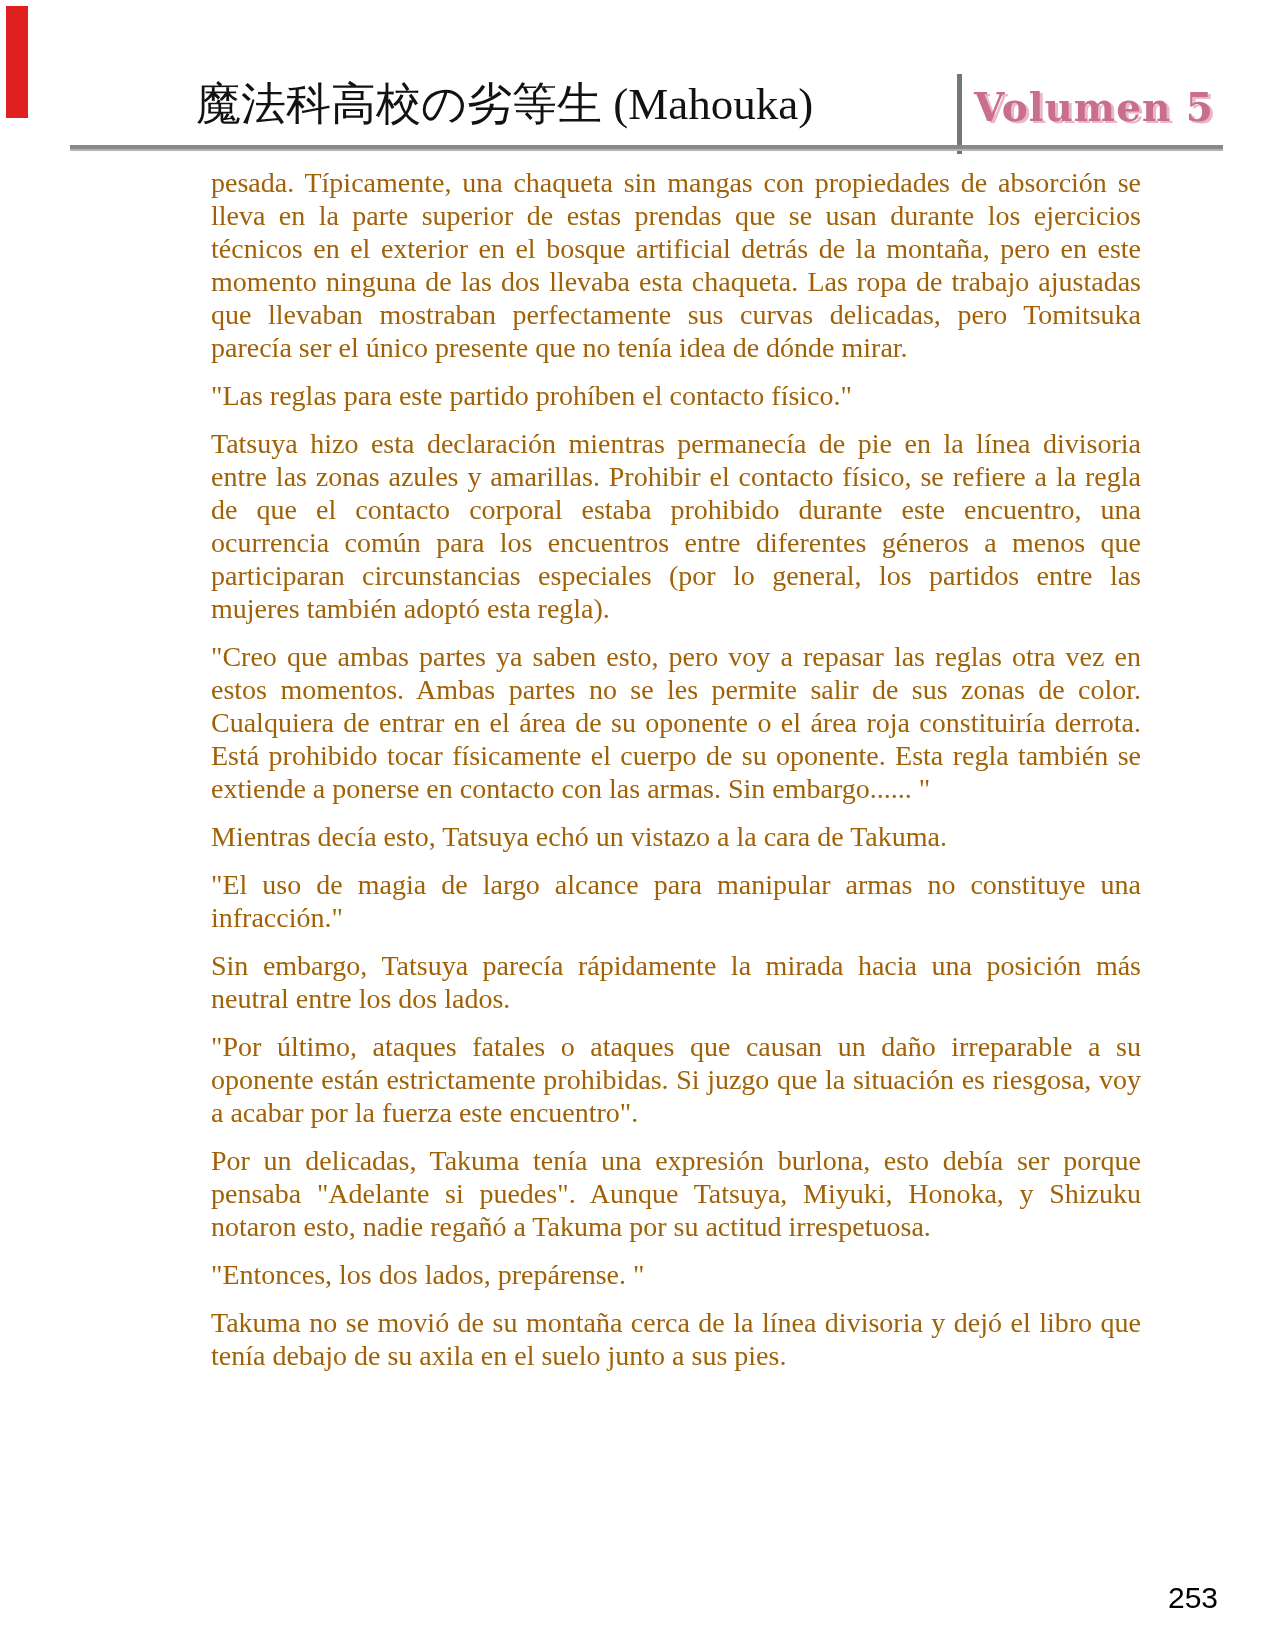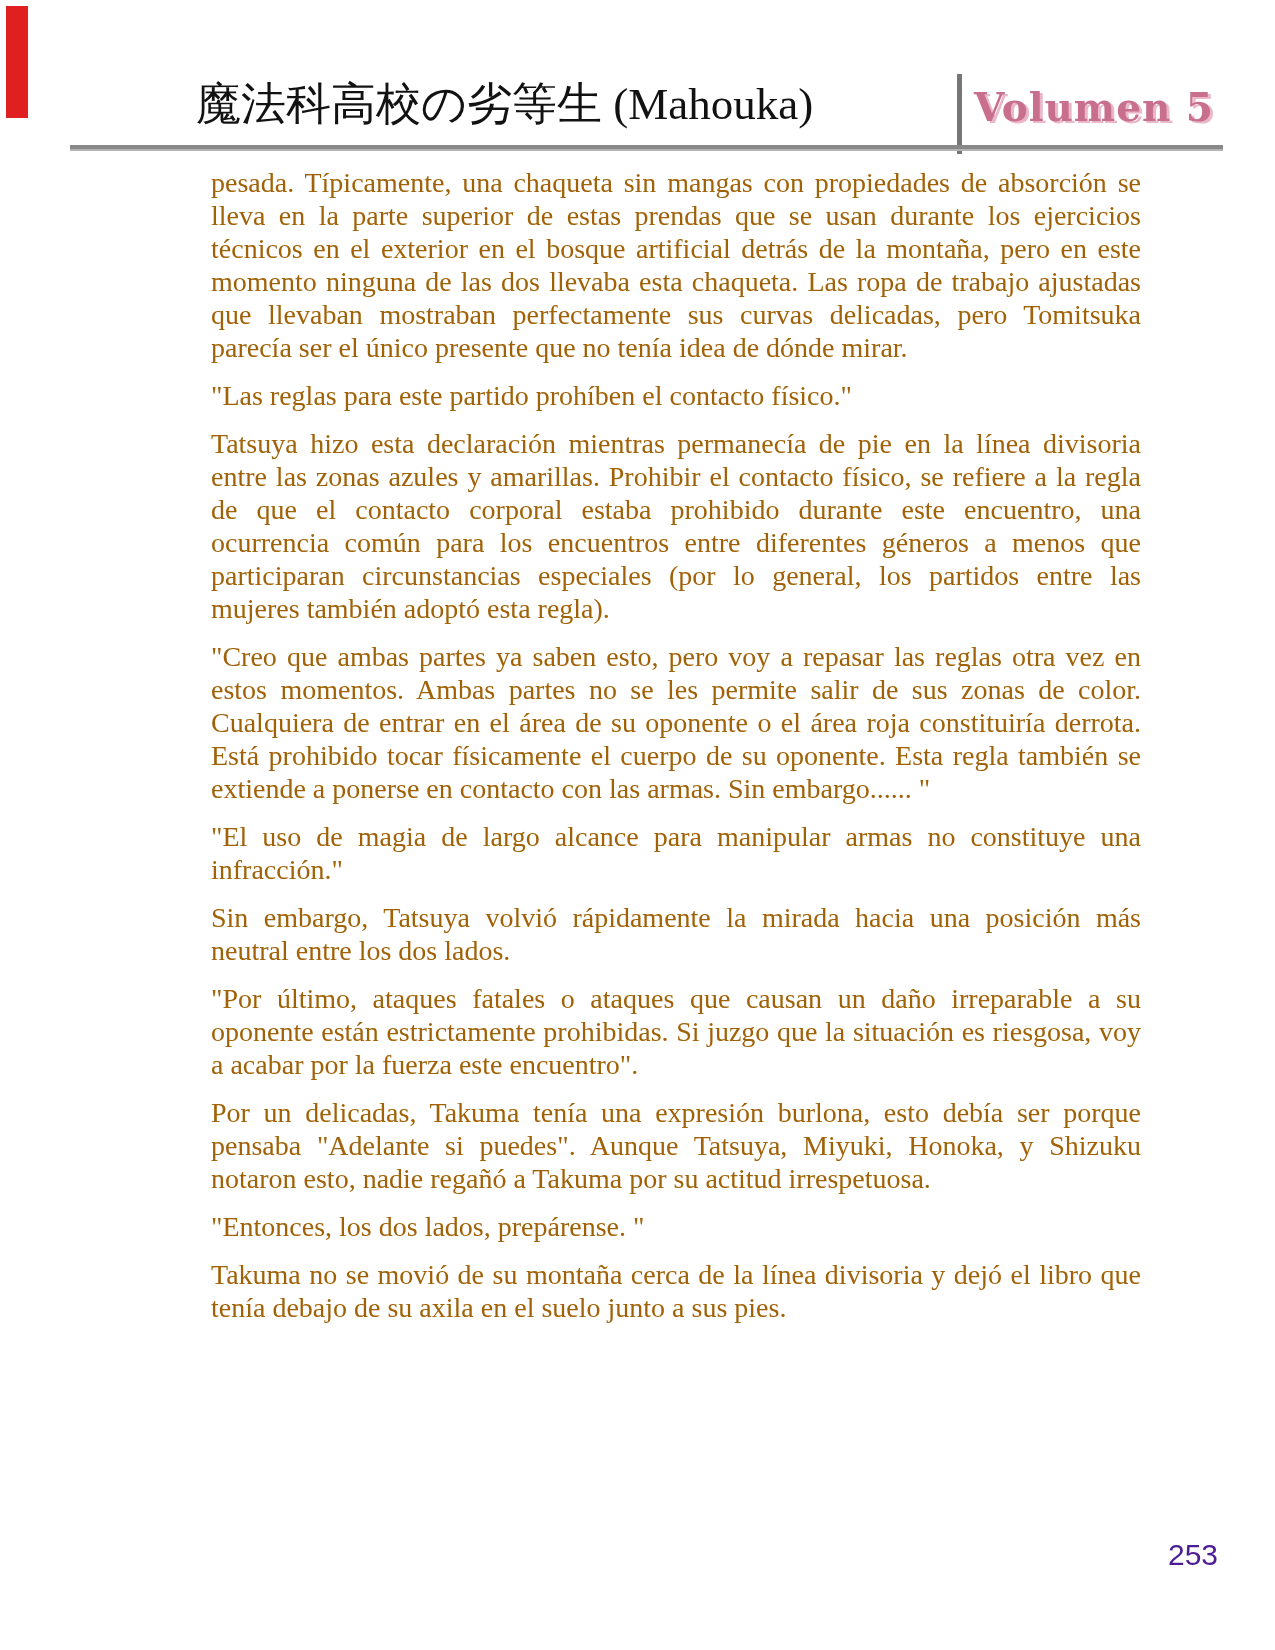--- a/index.html
+++ b/index.html
@@ -94,23 +94,24 @@
 
   <div class="volume-badge" style="color: rgb(201, 111, 142); text-shadow: rgb(233, 183, 198) 3px 2px 0px;">Volumen 5</div>
 
   <div class="header-rule" style="background: rgb(136, 136, 136);"></div>
 
   <div class="body-text">
     <p>pesada. Típicamente, una chaqueta sin mangas con propiedades de absorción se lleva en la parte superior de estas prendas que se usan durante los ejercicios técnicos en el exterior en el bosque artificial detrás de la montaña, pero en este momento ninguna de las dos llevaba esta chaqueta. Las ropa de trabajo ajustadas que llevaban mostraban perfectamente sus curvas delicadas, pero Tomitsuka parecía ser el único presente que no tenía idea de dónde mirar.</p>
     <p>"Las reglas para este partido prohíben el contacto físico."</p>
     <p>Tatsuya hizo esta declaración mientras permanecía de pie en la línea divisoria entre las zonas azules y amarillas. Prohibir el contacto físico, se refiere a la regla de que el contacto corporal estaba prohibido durante este encuentro, una ocurrencia común para los encuentros entre diferentes géneros a menos que participaran circunstancias especiales (por lo general, los partidos entre las mujeres también adoptó esta regla).</p>
     <p>"Creo que ambas partes ya saben esto, pero voy a repasar las reglas otra vez en estos momentos. Ambas partes no se les permite salir de sus zonas de color. Cualquiera de entrar en el área de su oponente o el área roja constituiría derrota. Está prohibido tocar físicamente el cuerpo de su oponente. Esta regla también se extiende a ponerse en contacto con las armas. Sin embargo...... "</p>
+    <p>Mientras decía esto, Tatsuya echó un vistazo a la cara de Takuma.</p>
     <p>"El uso de magia de largo alcance para manipular armas no constituye una infracción."</p>
-    <p>Sin embargo, Tatsuya volvió rápidamente la mirada hacia una posición más neutral entre los dos lados.</p>
+    <p>Sin embargo, Tatsuya parecía rápidamente la mirada hacia una posición más neutral entre los dos lados.</p>
     <p>"Por último, ataques fatales o ataques que causan un daño irreparable a su oponente están estrictamente prohibidas. Si juzgo que la situación es riesgosa, voy a acabar por la fuerza este encuentro".</p>
     <p>Por un delicadas, Takuma tenía una expresión burlona, esto debía ser porque pensaba "Adelante si puedes". Aunque Tatsuya, Miyuki, Honoka, y Shizuku notaron esto, nadie regañó a Takuma por su actitud irrespetuosa.</p>
     <p>"Entonces, los dos lados, prepárense. "</p>
     <p>Takuma no se movió de su montaña cerca de la línea divisoria y dejó el libro que tenía debajo de su axila en el suelo junto a sus pies.</p>
   </div>
 
-  <div class="page-number" style="color: #4c1d95;">253</div>
+  <div class="page-number" style="color: #000000; margin-top: 43px;">253</div>
 
 </div>
 
 </body></html>

